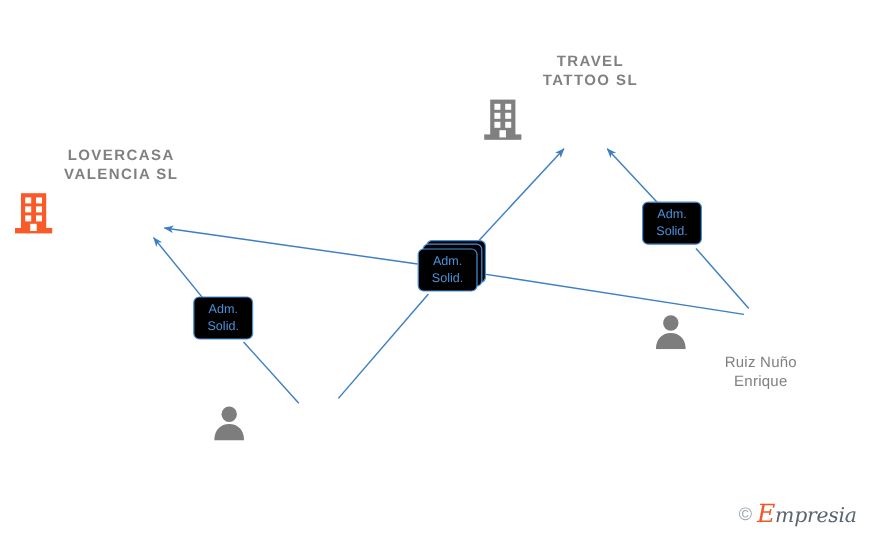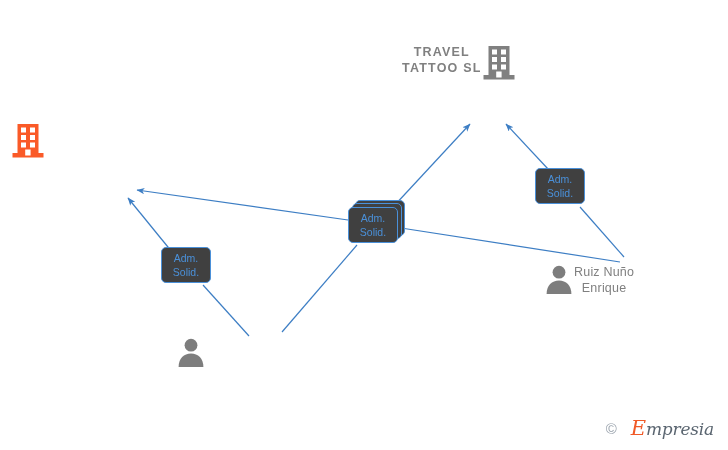--- a/index.html
+++ b/index.html
@@ -22,21 +22,21 @@
     left: 0;
     top: 0;
     width: 728px;
     height: 450px;
   }
 
   
   .node {
     position: absolute;
     display: flex;
-    align-items: center;
+    flex-direction: column;
     width: 180px;
     margin-left: -90px;
   }
   .node-label {
     color: #808080;
     text-align: center;
     line-height: 1.25;
     white-space: pre-line;
   }
   .company .node-label {
@@ -66,21 +66,21 @@
   }
   .relbox .sheet {
     position: absolute;
     left: 0;
     top: 0;
     width: 50px;
     height: 36px;
     box-sizing: border-box;
     border: 1.3px solid #4a90d9;
     border-radius: 5px;
-    background: #404040;
+    background: #000000;
   }
   .relbox .sheet.back2 { transform: translate(7px, -7px); }
   .relbox .sheet.back1 { transform: translate(4px, -4px); }
   .relbox .sheet.front { display: flex; flex-direction: column;
     align-items: center; justify-content: center; }
   .relbox .rl {
     color: #4a90d9;
     font-size: 10.5px;
     line-height: 1.35;
     white-space: nowrap;
@@ -99,21 +99,20 @@
   #watermark .copy {
     color: #9aa3ad;
     font-size: 15px;
   }
   #watermark .brand {
     font-family: "DejaVu Serif", serif;
     font-style: italic;
     font-size: 17px;
     color: #5a6570;
     letter-spacing: -0.2px;
-    margin-left: 10px;
   }
   #watermark .brand .e { color: #f05a28; font-size: 21px; }
 </style>
 </head>
 <body>
 
 <div id="graph">
 
   <svg id="edges" viewBox="0 0 728 450" xmlns="http://www.w3.org/2000/svg">
     <defs>
@@ -132,20 +131,22 @@
 
       <line x1="620" y1="262" x2="401" y2="228"></line>
       <line x1="348" y1="220" x2="137" y2="190" marker-end="url(#arrowhead)"></line>
 
       <line x1="624" y1="257" x2="580" y2="207"></line>
       <line x1="548" y1="169" x2="506" y2="124" marker-end="url(#arrowhead)"></line>
     </g>
   </svg>
 
   <div class="node company" style="left:101px; top:122px;">
+    <div class="node-label">LOVERCASA
+VALENCIA  SL</div>
     <span class="icon-wrap">
       <svg width="34" height="40" viewBox="0 0 34 40" xmlns="http://www.w3.org/2000/svg">
         <g fill="#fa5a28">
           <rect x="6.5" y="2" width="21" height="33"></rect>
           <rect x="1.5" y="31" width="31" height="4.5"></rect>
         </g>
         <g fill="#ffffff">
           <rect x="10" y="5.5" width="5" height="5"></rect>
           <rect x="19" y="5.5" width="5" height="5"></rect>
           <rect x="10" y="13" width="5" height="5"></rect>

